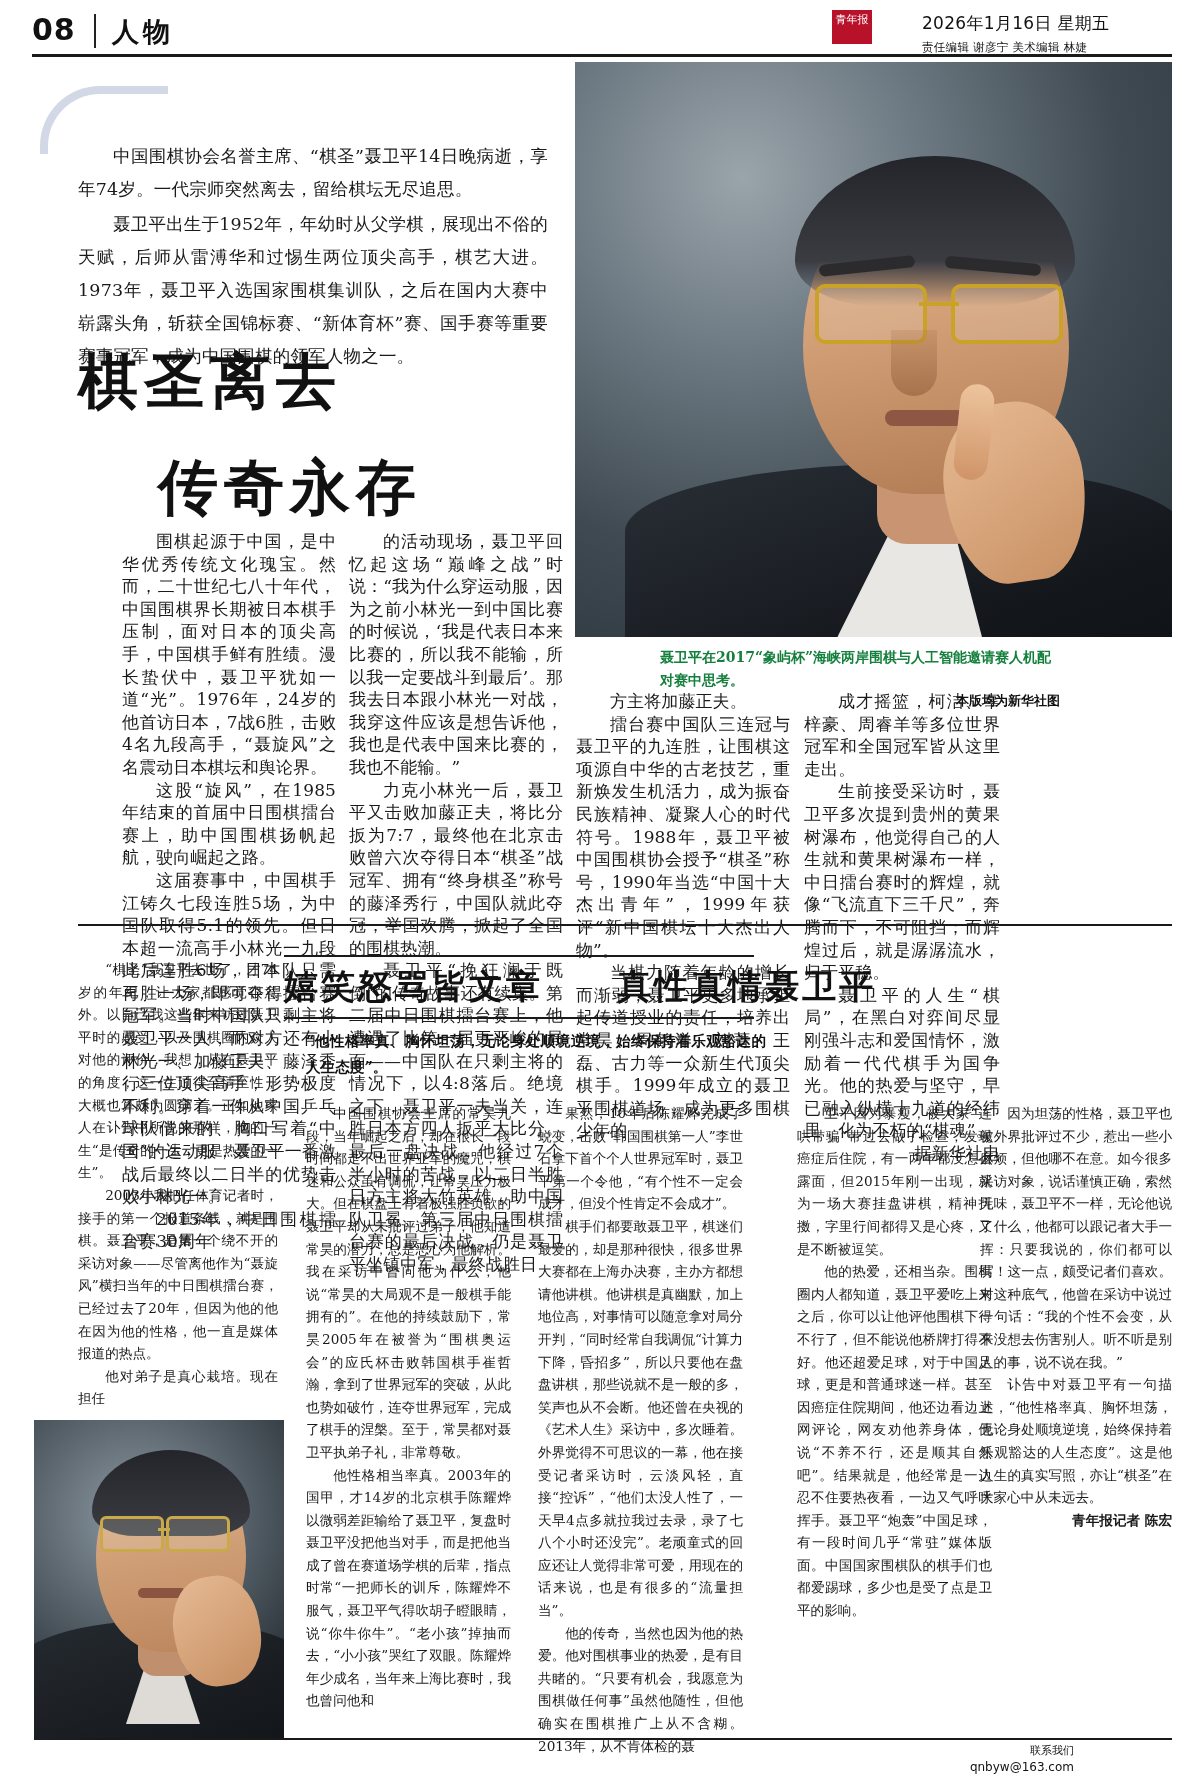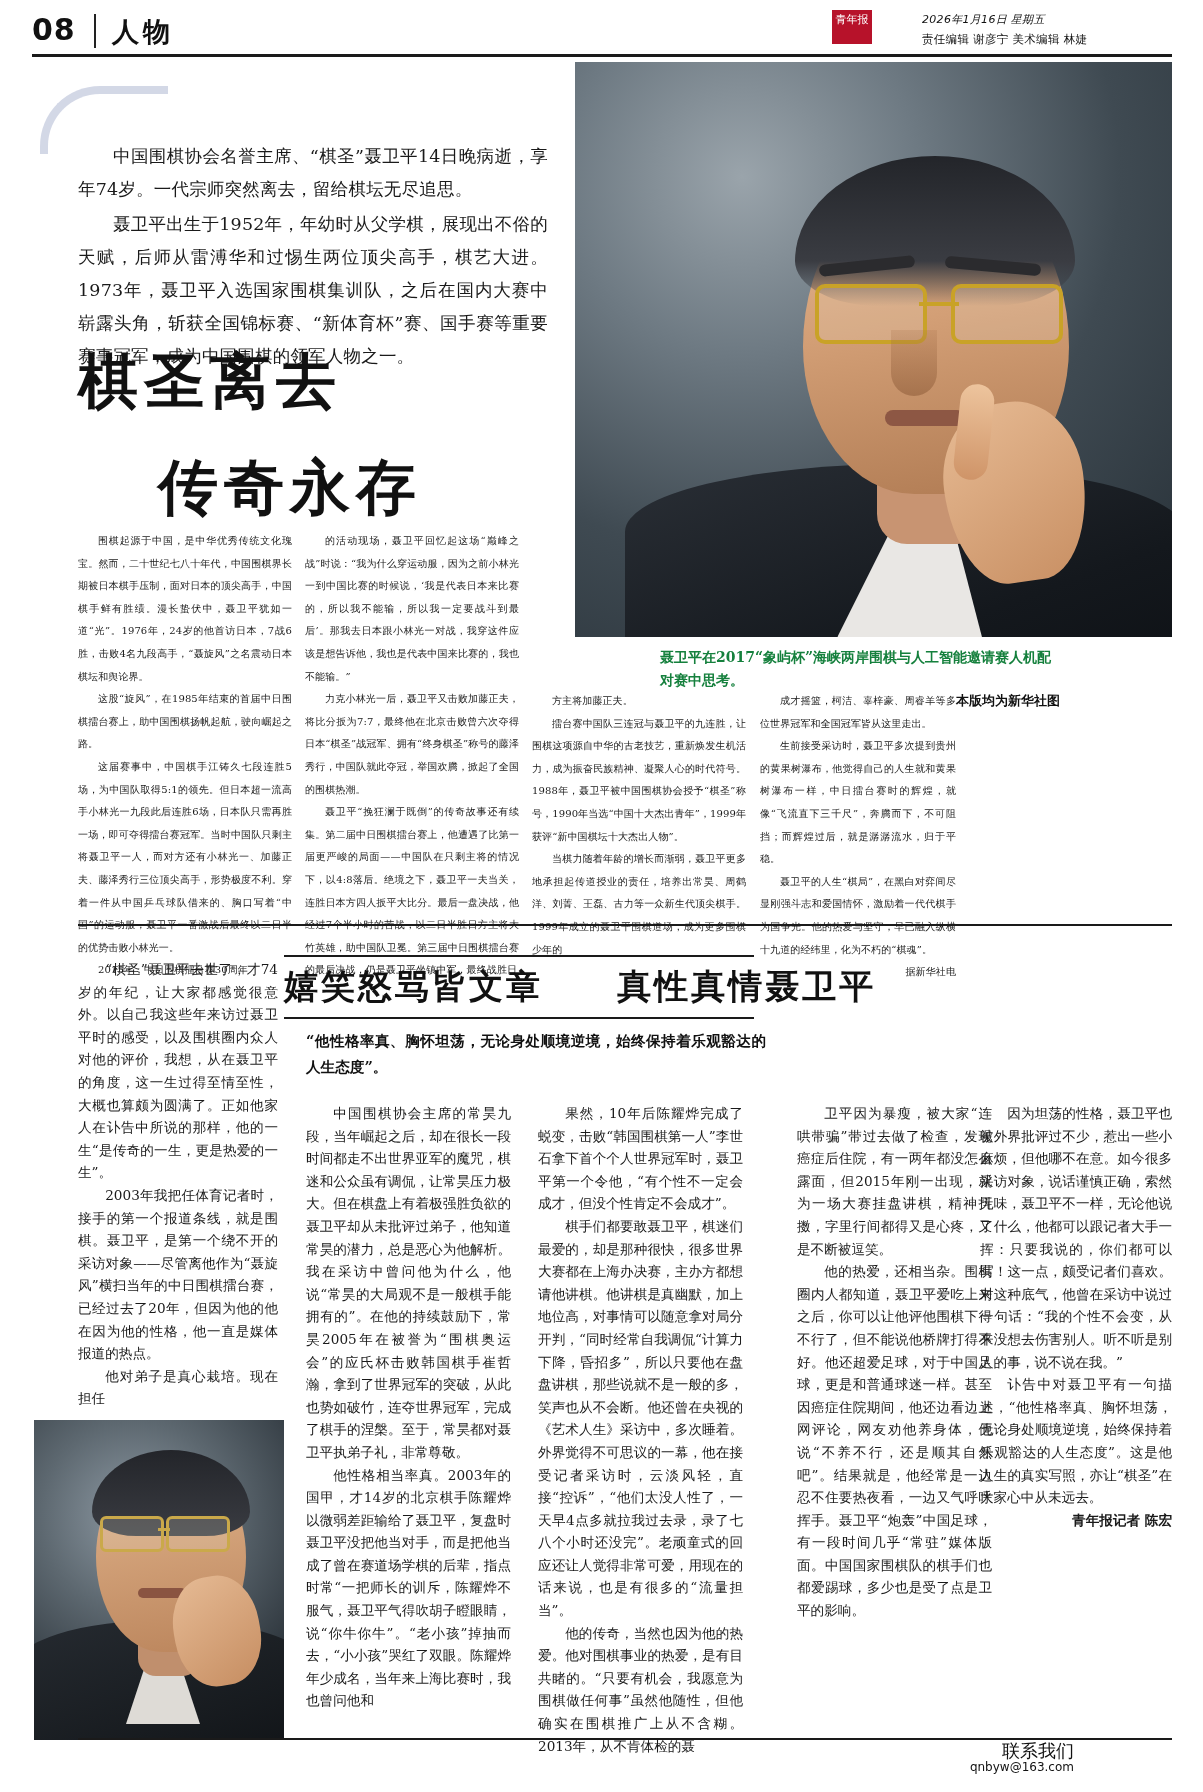--- a/index.html
+++ b/index.html
@@ -36,21 +36,21 @@
   .nameplate{
     position:absolute;right:300px;top:-2px;width:40px;height:34px;
     background:#b7122a;color:#fff;font-size:11px;line-height:11px;
     text-align:center;padding-top:4px;box-sizing:border-box;
     letter-spacing:0px;
   }
   .mast-right{
     position:absolute;right:0;top:0;text-align:left;width:250px;
     font-family:"DejaVu Sans","Liberation Sans",sans-serif;
   }
-  .mast-date{font-size:11px;color:#111;letter-spacing:.3px;font-style:italic;}
+  .mast-date{font-size:17px;color:#111;letter-spacing:.3px;}
   .mast-editors{font-size:11.5px;color:#111;margin-top:5px;letter-spacing:.3px;}
 
   
   .lead-text{
     position:absolute;left:78px;top:140px;width:470px;
     font-size:17.5px;line-height:33px;text-align:justify;
     letter-spacing:.2px;
   }
   .lead-text p{margin:0 0 2px 0;text-indent:2em;}
 
@@ -144,21 +144,21 @@
     text-align:left;
   }
   .photo-credit{
     position:absolute;left:860px;top:692px;width:200px;
     font-size:13px;font-weight:bold;color:#111;text-align:right;
   }
 
   
   .col{
     position:absolute;top:530px;width:214px;
-    font-size:10px;line-height:22.6px;text-align:justify;letter-spacing:.1px;
+    font-size:17px;line-height:22.6px;text-align:justify;letter-spacing:.1px;margin-left:44px;
   }
   .col p{margin:0;text-indent:2em;}
   #colA{left:78px;}
   #colB{left:305px;}
   #colC{left:532px;top:690px;width:214px;}
   #colD{left:760px;top:690px;width:196px;}
   .credit-line{text-align:right;text-indent:0;margin-top:4px;}
 
   .rule-upper{
     position:absolute;left:78px;top:924px;width:1094px;height:2px;background:#1a1a1a;
@@ -214,21 +214,21 @@
   .pb-hand{position:absolute;left:140px;top:156px;width:86px;height:110px;
     background:linear-gradient(150deg,#e6bb95,#c68d61);border-radius:44%/46%;transform:rotate(-10deg);}
 
   
   .footer-rule{position:absolute;left:78px;top:1738px;width:1094px;height:2px;background:#1a1a1a;}
   .footer{
     position:absolute;right:32px;top:1742px;text-align:right;
     font-family:"DejaVu Sans","Liberation Sans",sans-serif;
     font-size:12px;line-height:17px;color:#111;
   }
-  .footer .f1{font-size:18px;}
+  .footer .f1{font-size:11px;}
   .footer .f2{font-size:12px;}
   .deco-swoosh{
     position:absolute;left:40px;top:86px;width:120px;height:60px;
     border-top:8px solid #cfd4e4;border-left:8px solid #cfd4e4;
     border-radius:60px 0 0 0;opacity:.9;
   }
 </style>
 </head>
 <body>
 

